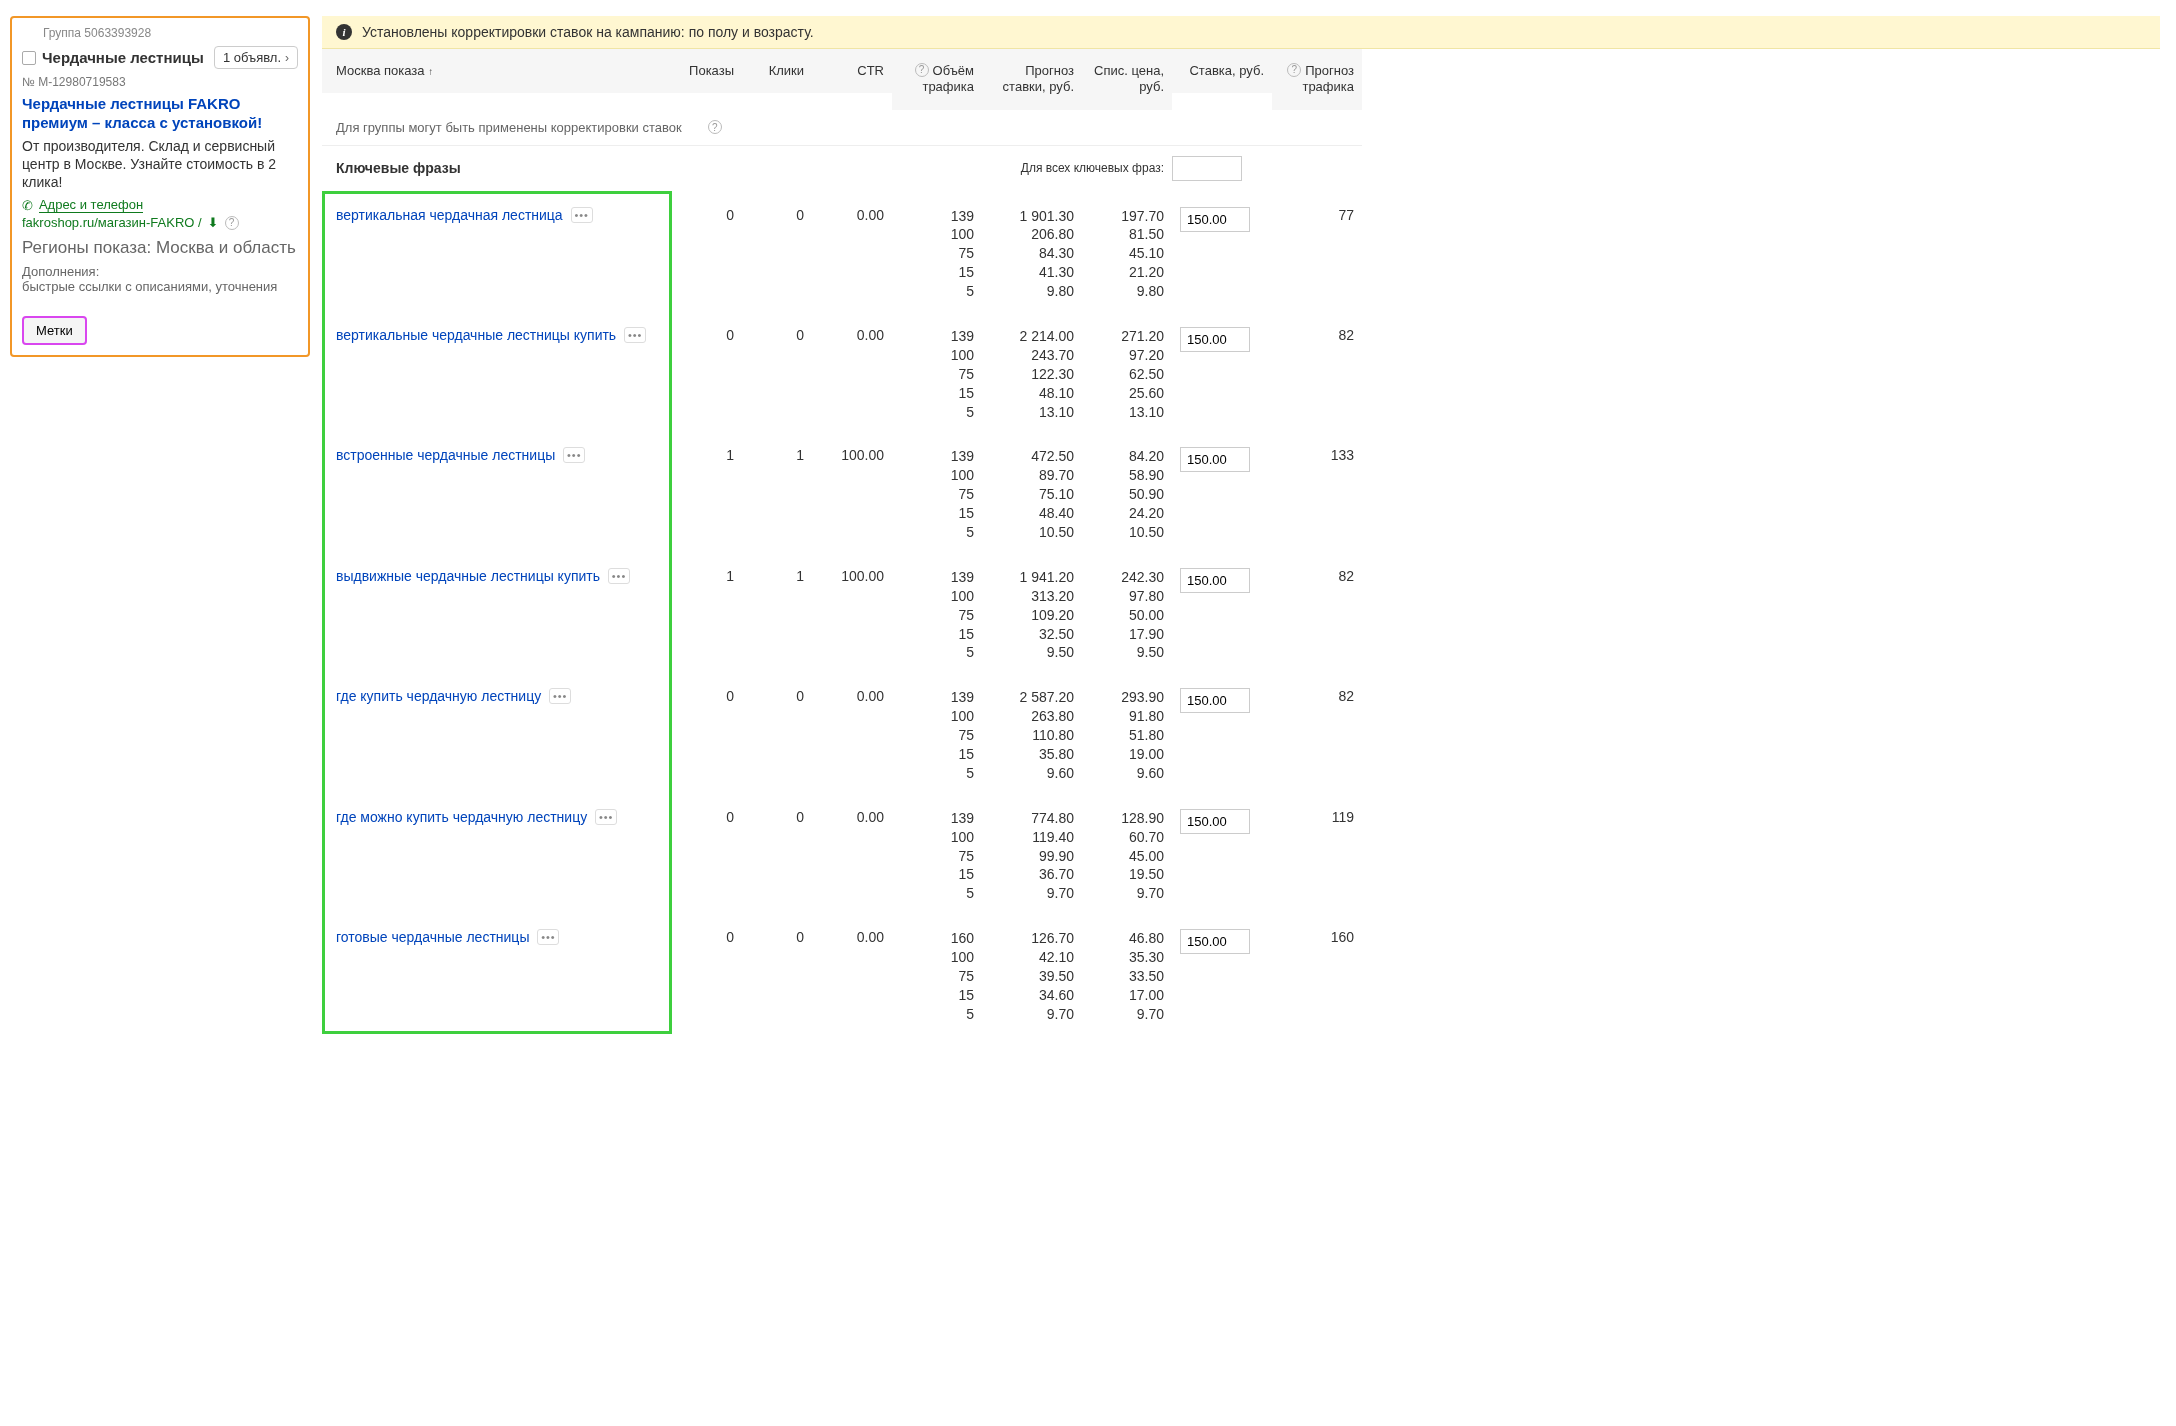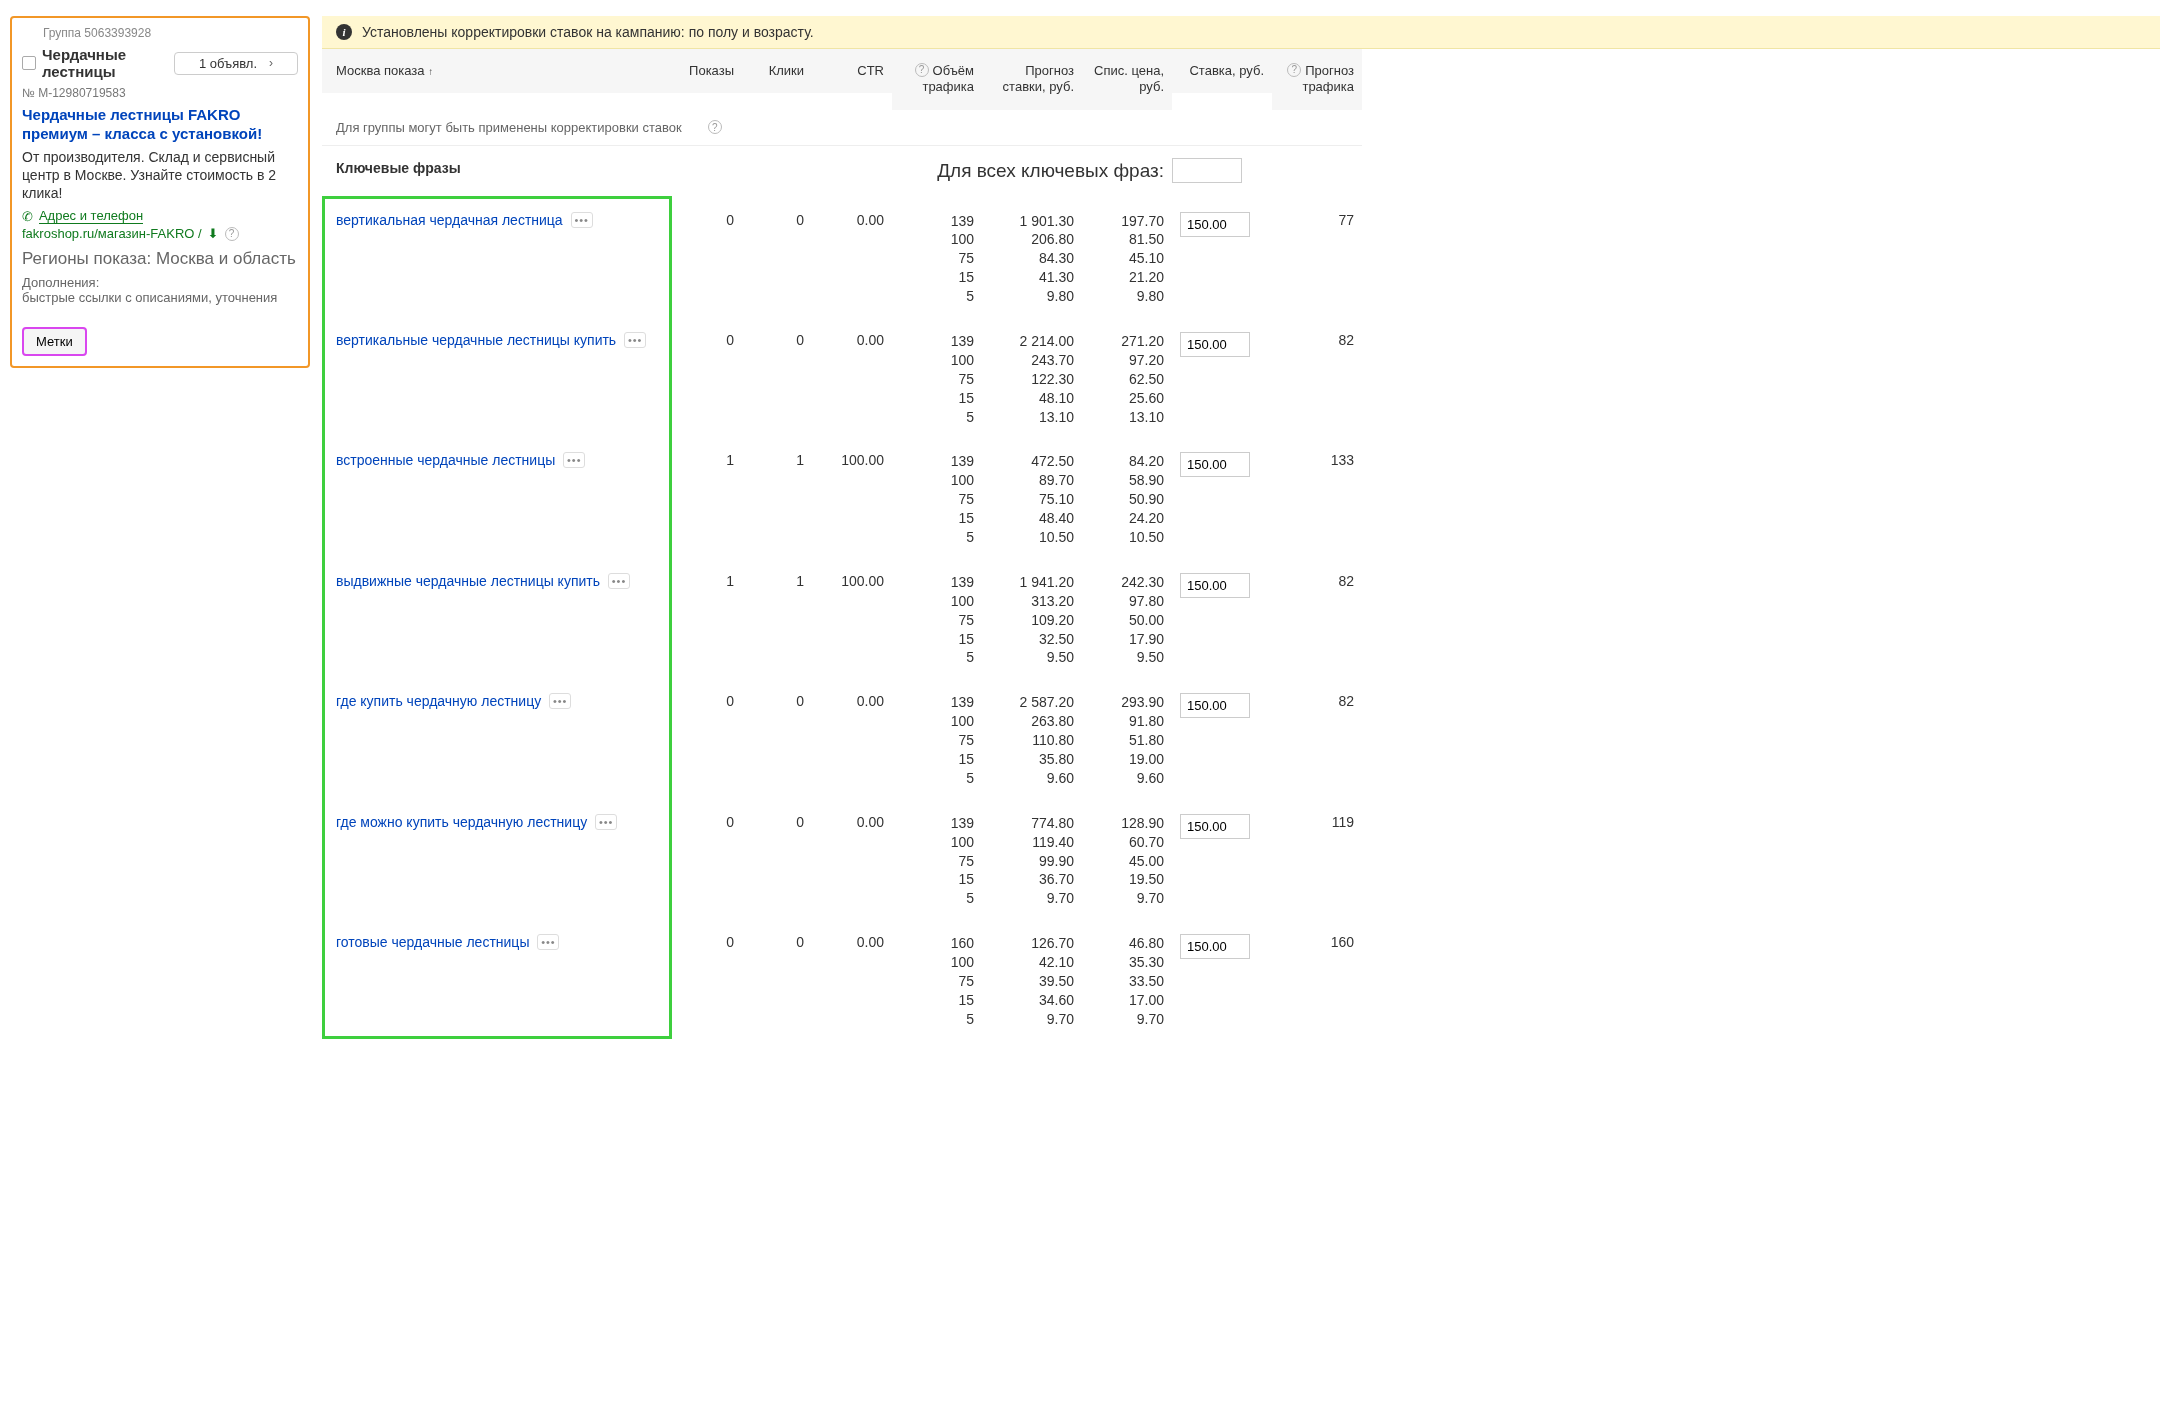--- a/index.html
+++ b/index.html
@@ -20,22 +20,22 @@
     border-radius: 4px;
     padding: 8px 10px 10px 10px;
     background: #fff;
     height: fit-content;
   }
   .group-meta { color: #888; font-size: 12px; margin-bottom: 6px; margin-left: 21px; }
   .group-head { display: flex; align-items: center; gap: 6px; margin-bottom: 6px; }
   .group-head .checkbox { width: 14px; height: 14px; border: 1px solid #aaa; border-radius: 2px; flex: 0 0 14px; }
   .group-title { font-weight: bold; font-size: 15px; flex: 1; }
   .ad-count-btn {
-    display: inline-flex; align-items: center; gap: 12px;
-    border: 1px solid #ccc; border-radius: 4px; padding: 3px 24px;
+    display: inline-flex; align-items: center; gap: 4px;
+    border: 1px solid #ccc; border-radius: 4px; padding: 3px 8px;
     font-size: 13px; background: #fff; cursor: pointer;
   }
   .ad-count-btn .chev { font-size: 12px; color: #666; }
   .ad-num { color: #777; font-size: 12px; margin: 4px 0 6px; }
   .ad-headline {
     color: #0044bb; font-weight: bold; font-size: 15px; line-height: 1.25;
     margin-bottom: 4px;
   }
   .ad-text { font-size: 14px; line-height: 1.3; margin-bottom: 6px; }
   .ad-addr { display: flex; align-items: center; gap: 6px; margin-bottom: 2px; }
@@ -96,21 +96,21 @@
     display: flex; gap: 26px; align-items: center;
   }
 
   .kw-head-row { display: contents; }
   .kw-head-first {
     font-weight: bold; padding: 14px 8px 14px 14px; font-size: 14px;
     background: #fff;
   }
   .kw-head-cell { background: #fff; }
   .kw-head-label {
-    grid-column: 5 / 8; text-align: right; padding: 14px 8px; font-size: 19px;
+    grid-column: 5 / 8; text-align: right; padding: 14px 8px; font-size: 12px;
     align-self: center;
   }
   .kw-head-input {
     grid-column: 8 / 9; padding: 10px 0; align-self: center;
   }
   .kw-head-input input {
     width: 70px; border: 1px solid #ccc; padding: 4px 6px; font-size: 13px;
   }
 
   .body-wrap { position: relative; }

